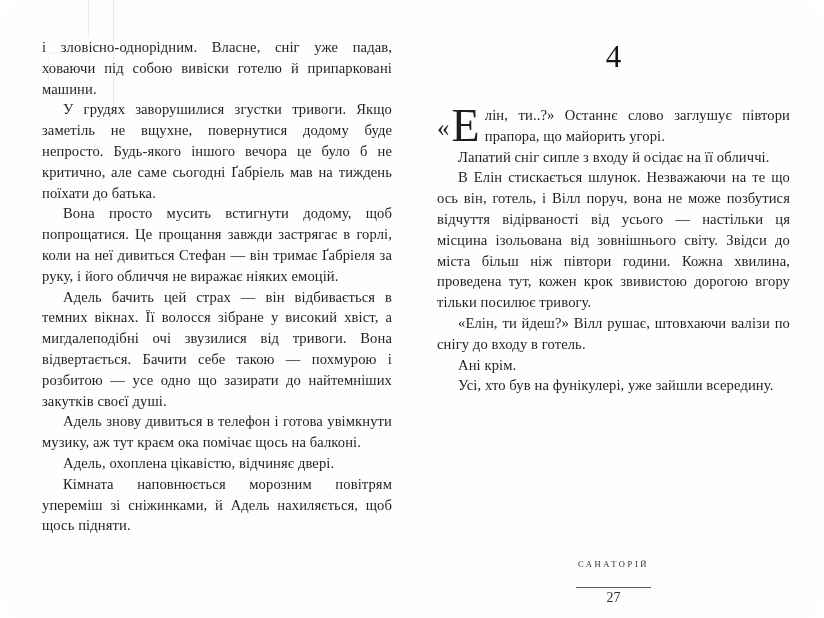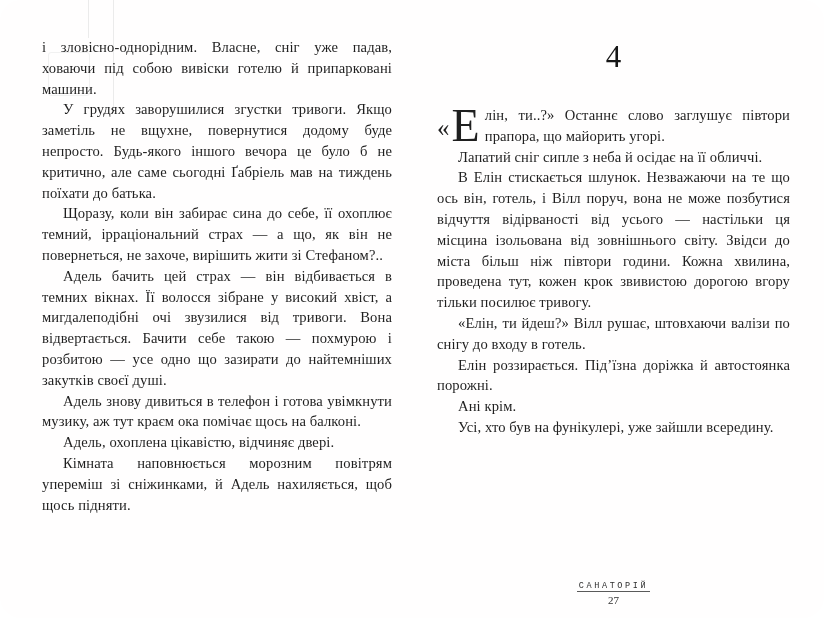--- a/index.html
+++ b/index.html
@@ -90,66 +90,64 @@
     left: 0;
     right: 0;
     bottom: 6px;
     text-align: center;
   }
   .running-title {
     display: inline-block;
     font-size: 8.5px;
     letter-spacing: 2.6px;
     color: #2e2e2e;
-    padding: 0 2px 0 2px;
+    padding: 0 2px 18px 2px;
     border-bottom: 1px solid #5a5a5a;
-    font-family: Liberation Mono, monospace;
   }
   .page-number {
     margin-top: 2px;
-    font-size: 11px;
+    font-size: 14px;
     color: #2e2e2e;
   }
 </style>
 </head>
 <body>
 
 <div id="spread">
 
   <div id="artifact-line-1" class="artifact-line"></div>
   <div id="artifact-line-2" class="artifact-line"></div>
   <div class="watermark-ghost"></div>
 
   <div id="left-page" class="page-column">
     <div id="left-paragraphs">
         <p class="para">і зловісно-однорідним. Власне, сніг уже падав, ховаючи під собою вивіски готелю й припарковані машини.</p>
         <p class="para indent">У грудях заворушилися згустки тривоги. Якщо заметіль не вщухне, повернутися додому буде непросто. Будь-якого іншого вечора це було б не критично, але саме сьогодні Ґабріель мав на тиждень поїхати до батька.</p>
-        <p class="para indent">Щоразу, коли він забирає сина до себе, її охоплює темний, ірраціональний страх — а що, як він не повернеться, не захоче, вирішить жити зі Стефаном?..</p>
+        <p class="para indent">Вона просто мусить встигнути додому, щоб попрощатися. Це прощання завжди застрягає в горлі, коли на неї дивиться Стефан — він тримає Ґабріеля за руку, і його обличчя не виражає ніяких емоцій.</p>
         <p class="para indent">Адель бачить цей страх — він відбивається в темних вікнах. Її волосся зібране у високий хвіст, а мигдалеподібні очі звузилися від тривоги. Вона відвертається. Бачити себе такою — похмурою і розбитою — усе одно що зазирати до найтемніших закутків своєї душі.</p>
         <p class="para indent">Адель знову дивиться в телефон і готова увімкнути музику, аж тут краєм ока помічає щось на балконі.</p>
         <p class="para indent">Адель, охоплена цікавістю, відчиняє двері.</p>
         <p class="para indent">Кімната наповнюється морозним повітрям упереміш зі сніжинками, й Адель нахиляється, щоб щось підняти.</p>
       </div>
   </div>
 
   <div id="right-page" class="page-column">
     <h2 class="chapter-number">4</h2>
 
     <p class="para opening-para">
       <span class="dc-wrap">
           <span class="laquo">«</span>
           <span class="dropcap">Е</span>
         </span><span>лін, ти..?» Останнє слово заглушує півтори прапора, що майорить угорі.</span>
     </p>
 
     <div id="right-paragraphs">
-        <p class="para indent">Лапатий сніг сипле з неба й осідає на її обличчі.</p>
+        <p class="para indent">Лапатий сніг сипле з входу й осідає на її обличчі.</p>
         <p class="para indent">В Елін стискається шлунок. Незважаючи на те що ось він, готель, і Вілл поруч, вона не може позбутися відчуття відірваності від усього — настільки ця місцина ізольована від зовнішнього світу. Звідси до міста більш ніж півтори години. Кожна хвилина, проведена тут, кожен крок звивистою дорогою вгору тільки посилює тривогу.</p>
         <p class="para indent">«Елін, ти йдеш?» Вілл рушає, штовхаючи валізи по снігу до входу в готель.</p>
-        <p class="para indent">Елін роззирається. Під’їзна доріжка й автостоянка порожні.</p>
         <p class="para indent">Ані крім.</p>
         <p class="para indent">Усі, хто був на фунікулері, уже зайшли всередину.</p>
       </div>
 
     <div class="page-footer">
       <div class="running-title">САНАТОРІЙ</div>
       <div class="page-number">27</div>
     </div>
   </div>
 

